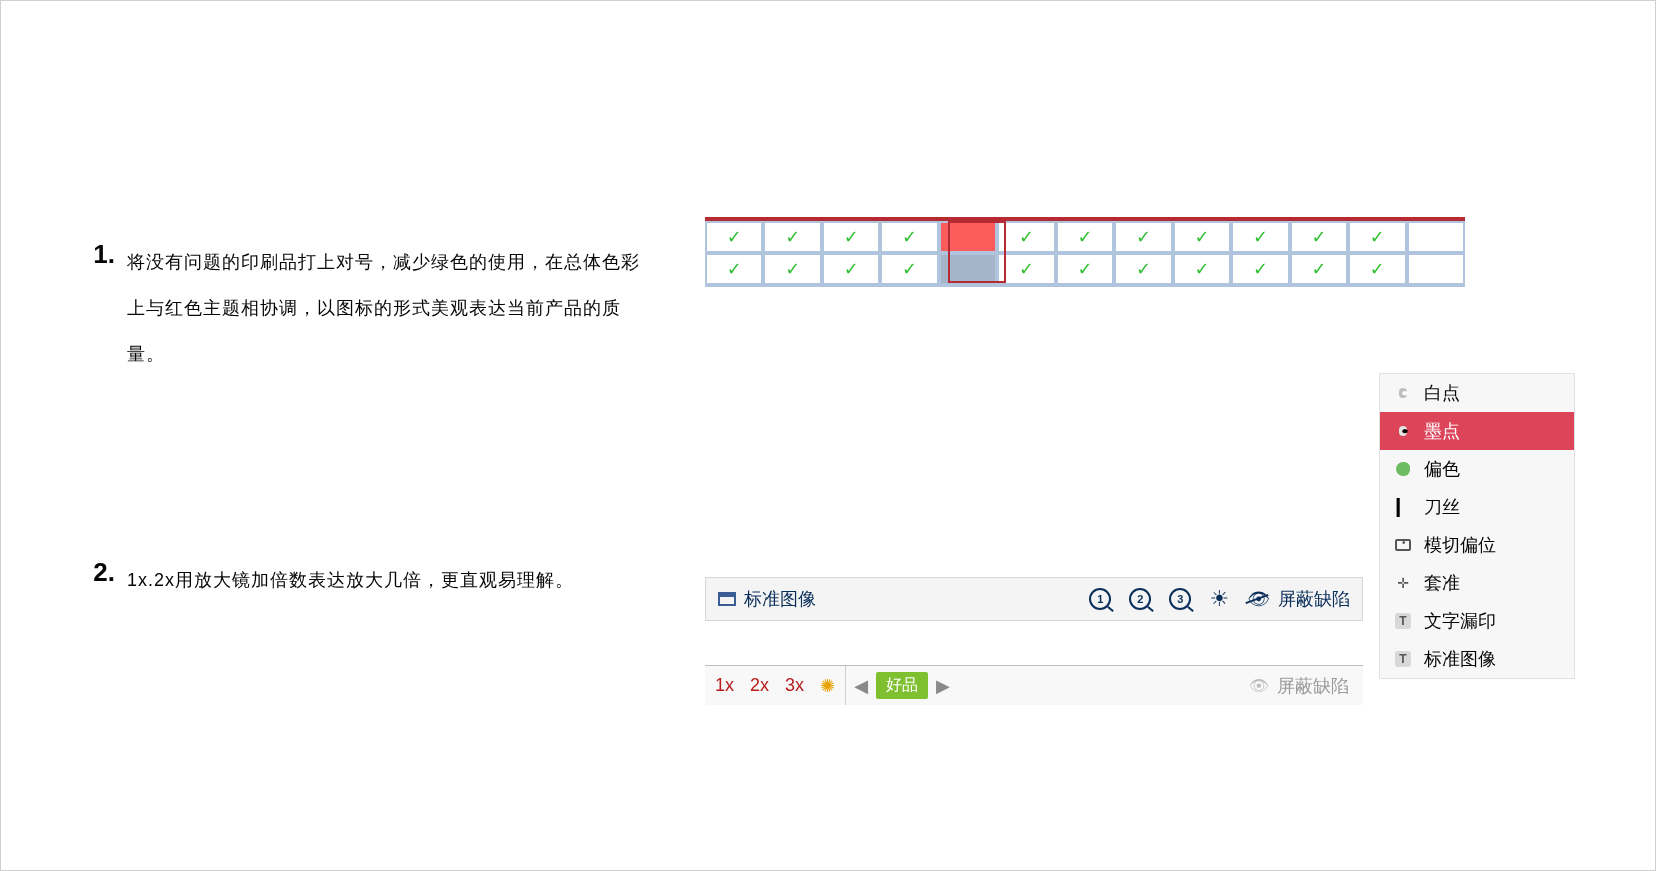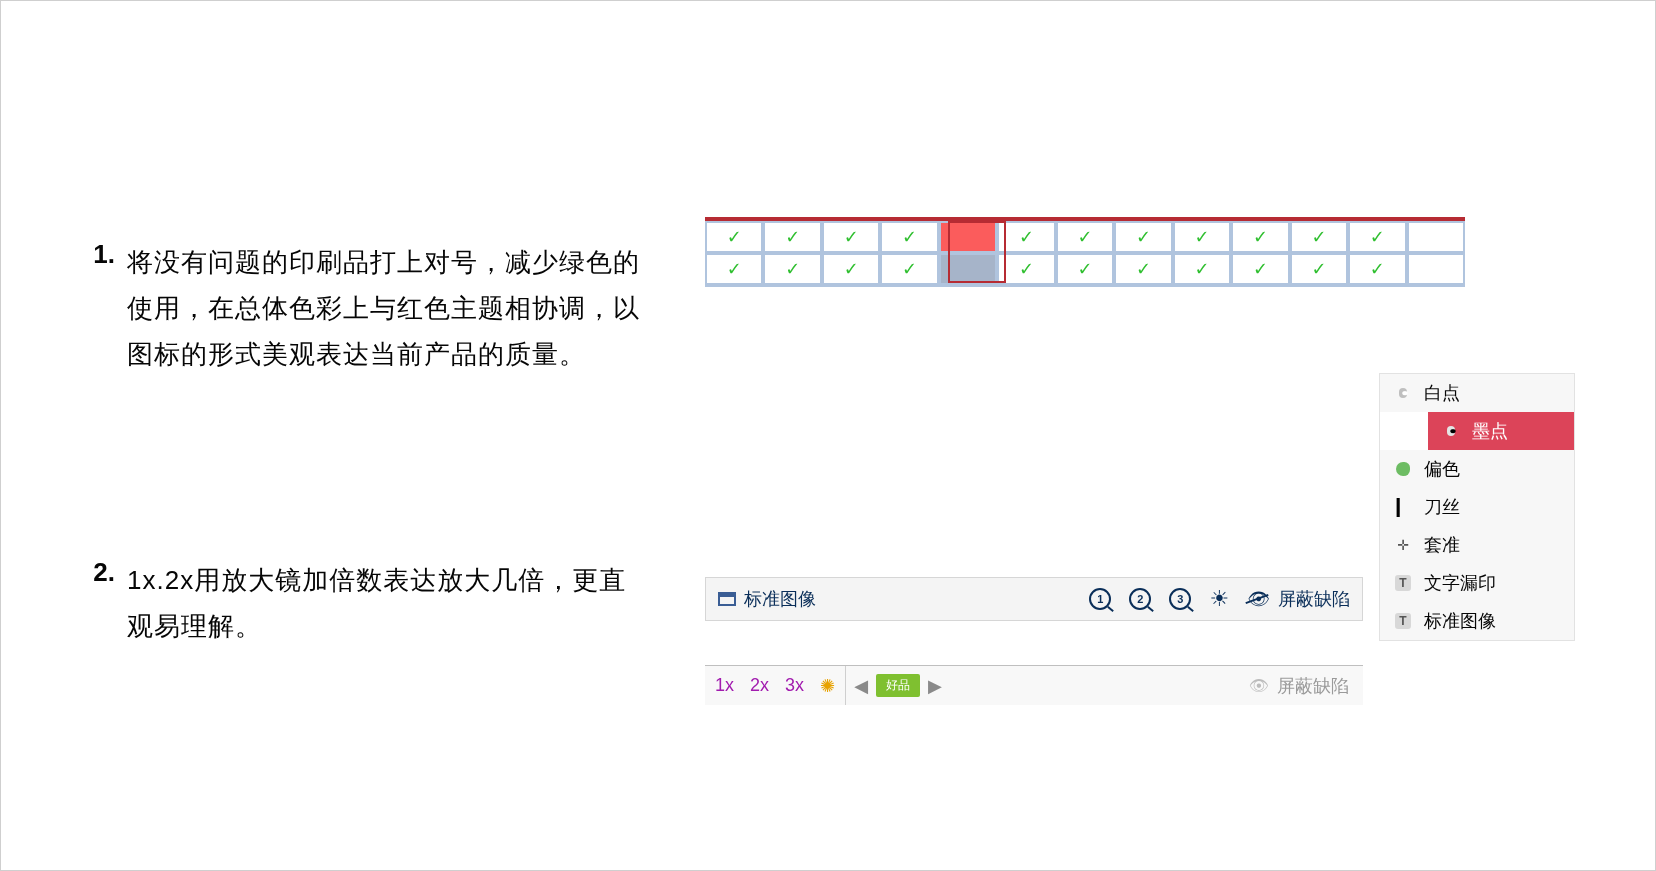--- a/index.html
+++ b/index.html
@@ -37,21 +37,21 @@
   .list-num {
     font-size: 26px;
     font-weight: 700;
     color: #060606;
     width: 46px;
     flex-shrink:0;
     text-align:right;
     padding-right:12px;
   }
   .list-body {
-    font-size: 26px;
+    font-size: 18px;
     color: #060606;
     line-height: 46px;
     letter-spacing: 1px;
   }
 
   
   .check-grid {
     position:absolute;
     left: 704px;
     top: 216px;
@@ -92,21 +92,21 @@
   }
   .panel-item {
     display:flex;
     align-items:center;
     gap:10px;
     padding:7px 12px;
     font-size:18px;
     color:#070707;
     background:#f7f7f7;
   }
-  .panel-item.active { background:#dc4459; color:#fff;margin-left:48px; }
+  .panel-item.active { background:#dc4459; color:#fff; }
   .panel-item.group { background:#f0e8ea; color:#444; justify-content:space-between; padding:7px 14px; }
   .panel-item.group .chev { font-size:14px; color:#a4444f; }
   .panel-icon {
     width:22px; height:22px;
     display:flex; align-items:center; justify-content:center;
     font-size:14px;
   }
   .ic-dots-white { }
   .ic-dots-white::before { content:"●●"; letter-spacing:-4px; color:#fff; background:#bfbfbf; border-radius:6px; padding:0 3px; font-size:9px; }
   .ic-dots-black::before { content:"●●"; letter-spacing:-4px; color:#000; background:#e4e4e4; border-radius:6px; padding:0 3px; font-size:9px; }
@@ -159,25 +159,25 @@
     display:flex;
     align-items:center;
     font-size:18px;
   }
   .tb2-left {
     display:flex; align-items:center; gap:16px;
     padding:0 10px;
     border-right:1px solid #cfcfcf;
     height:100%;
   }
-  .zoom { color:#a21caf; font-weight:500; }
+  .zoom { color:#b91c1c; font-weight:500; }
   .ico-sun2::before{ content:"✺"; color:#e8a200; font-size:18px;}
   .arrow { color:#8a8a8a; padding:0 8px;}
   .tag-good {
-    background:#7fc030; color:#fff; padding:3px 10px; border-radius:2px; font-size:12px;
+    background:#7fc030; color:#fff; padding:3px 10px; border-radius:2px; font-size:16px;
   }
   .tb2-right {
     margin-left:auto; display:flex; align-items:center; gap:8px; padding-right:14px;
     color:#9a9a9a;
   }
   .ico-eye-grey::before { content:"👁"; color:#bcbcbc; font-size:16px;}
 </style>
 </head>
 <body>
 
@@ -287,20 +287,26 @@
       </div>
       <div class="panel-item">
         <span class="panel-icon">
           <span class="ic-green-blob"></span>
         </span>
         <span>偏色</span>
       </div>
       <div class="panel-item">
         <span class="panel-icon ic-knife"></span>
         <span>刀丝</span>
+      </div>
+      <div class="panel-item">
+        <span class="panel-icon">
+          <span class="ic-diecut"></span>
+        </span>
+        <span>模切偏位</span>
       </div>
       <div class="panel-item">
         <span class="panel-icon ic-reg"></span>
         <span>套准</span>
       </div>
       <div class="panel-item">
         <span class="panel-icon">
           <span class="ic-t">T</span>
         </span>
         <span>文字漏印</span>

